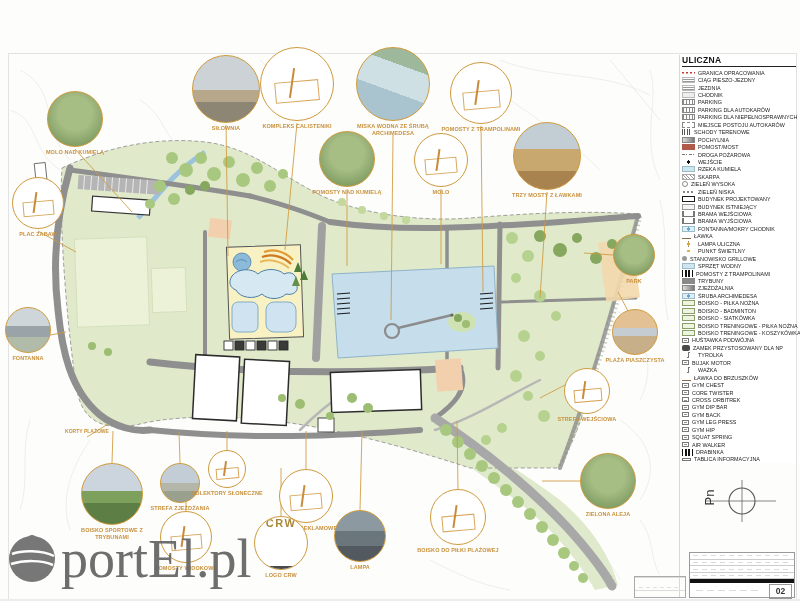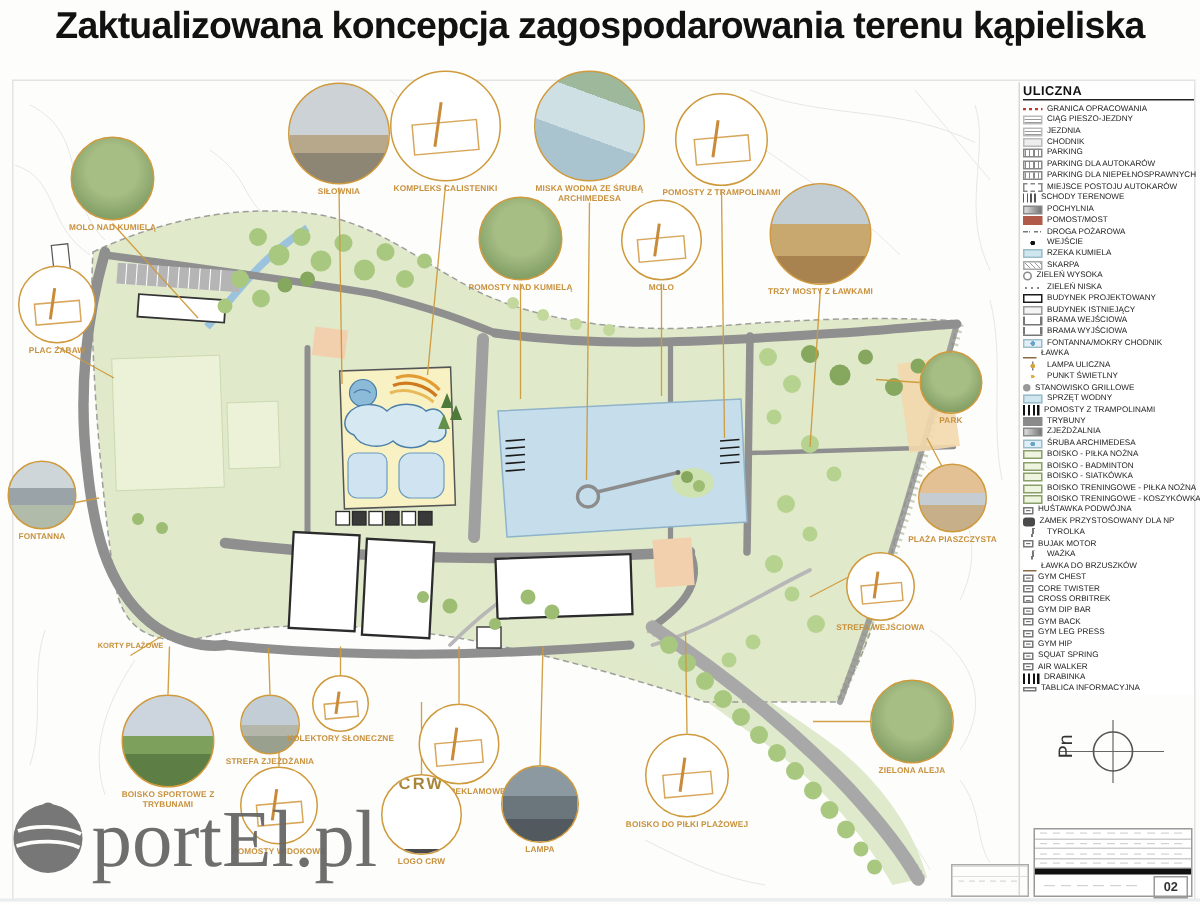--- a/index.html
+++ b/index.html
@@ -98,21 +98,20 @@
   #watermark{position:absolute;left:6px;top:532px;display:flex;align-items:flex-start;z-index:5;opacity:.95;}
   .wm-text{font-family:"Liberation Serif",serif;font-size:54px;color:#676767;line-height:1;margin-left:3px;}
 
   .plan-label{position:absolute;z-index:3;font-size:5px;font-weight:bold;color:#c8913d;text-align:center;width:60px;}
 </style>
 </head>
 <body>
 
 <div id="stage">
 
-  <div class="title">Zaktualizowana koncepcja zagospodarowania terenu kąpieliska</div>
 
   <div id="sheet"></div>
   <div id="legend-divider"></div>
   <div id="bottom-strip"></div>
 
   <svg id="plan-svg" width="800" height="603" viewBox="0 0 800 603">
 
     <g stroke="#d9d9d9" stroke-width="0.6" fill="none" opacity="0.7">
       <path d="M500,60 C550,80 600,70 650,95"></path>
         <path d="M470,70 C520,110 560,130 600,170"></path>

